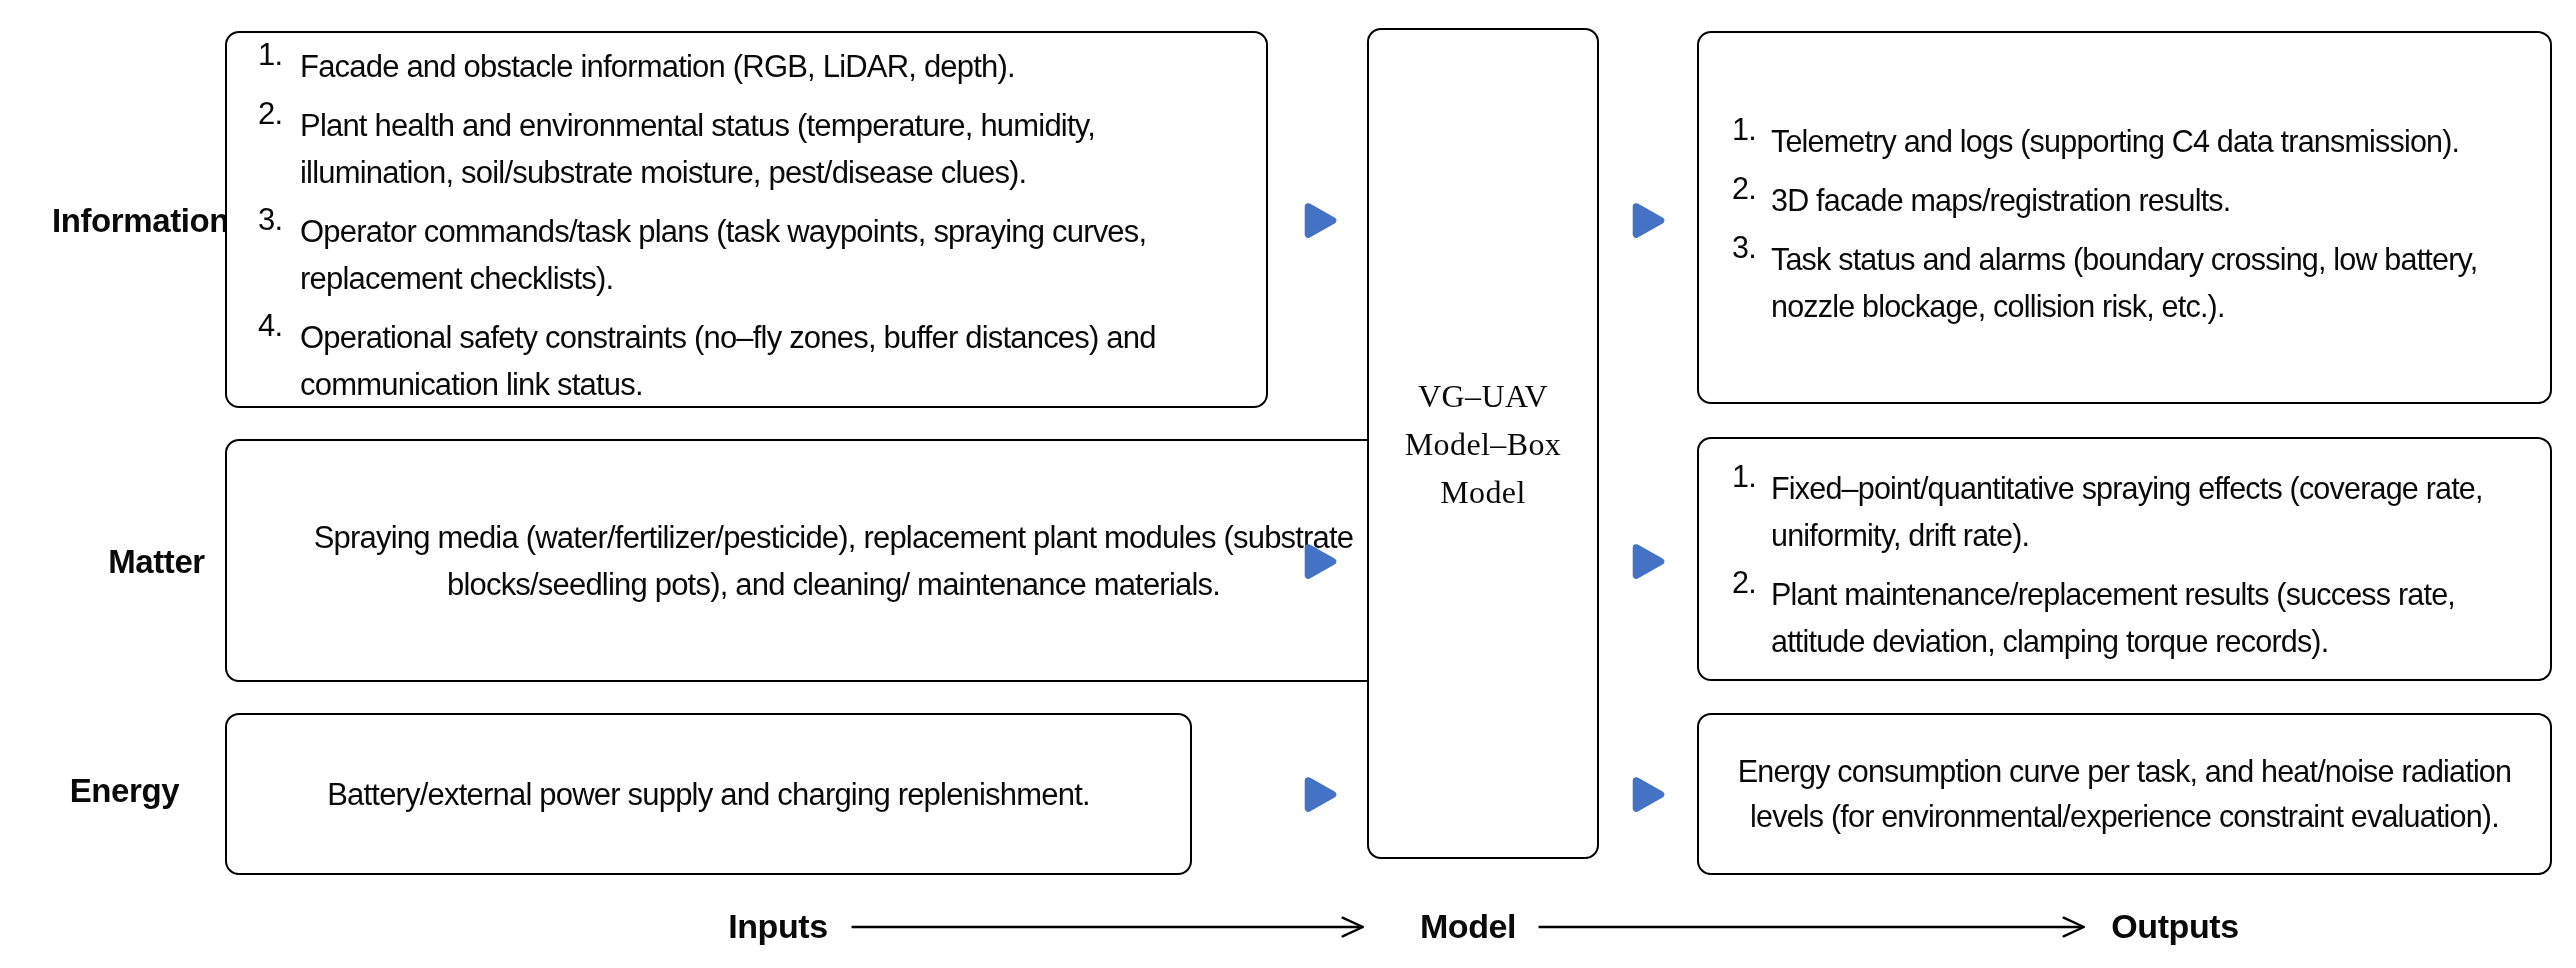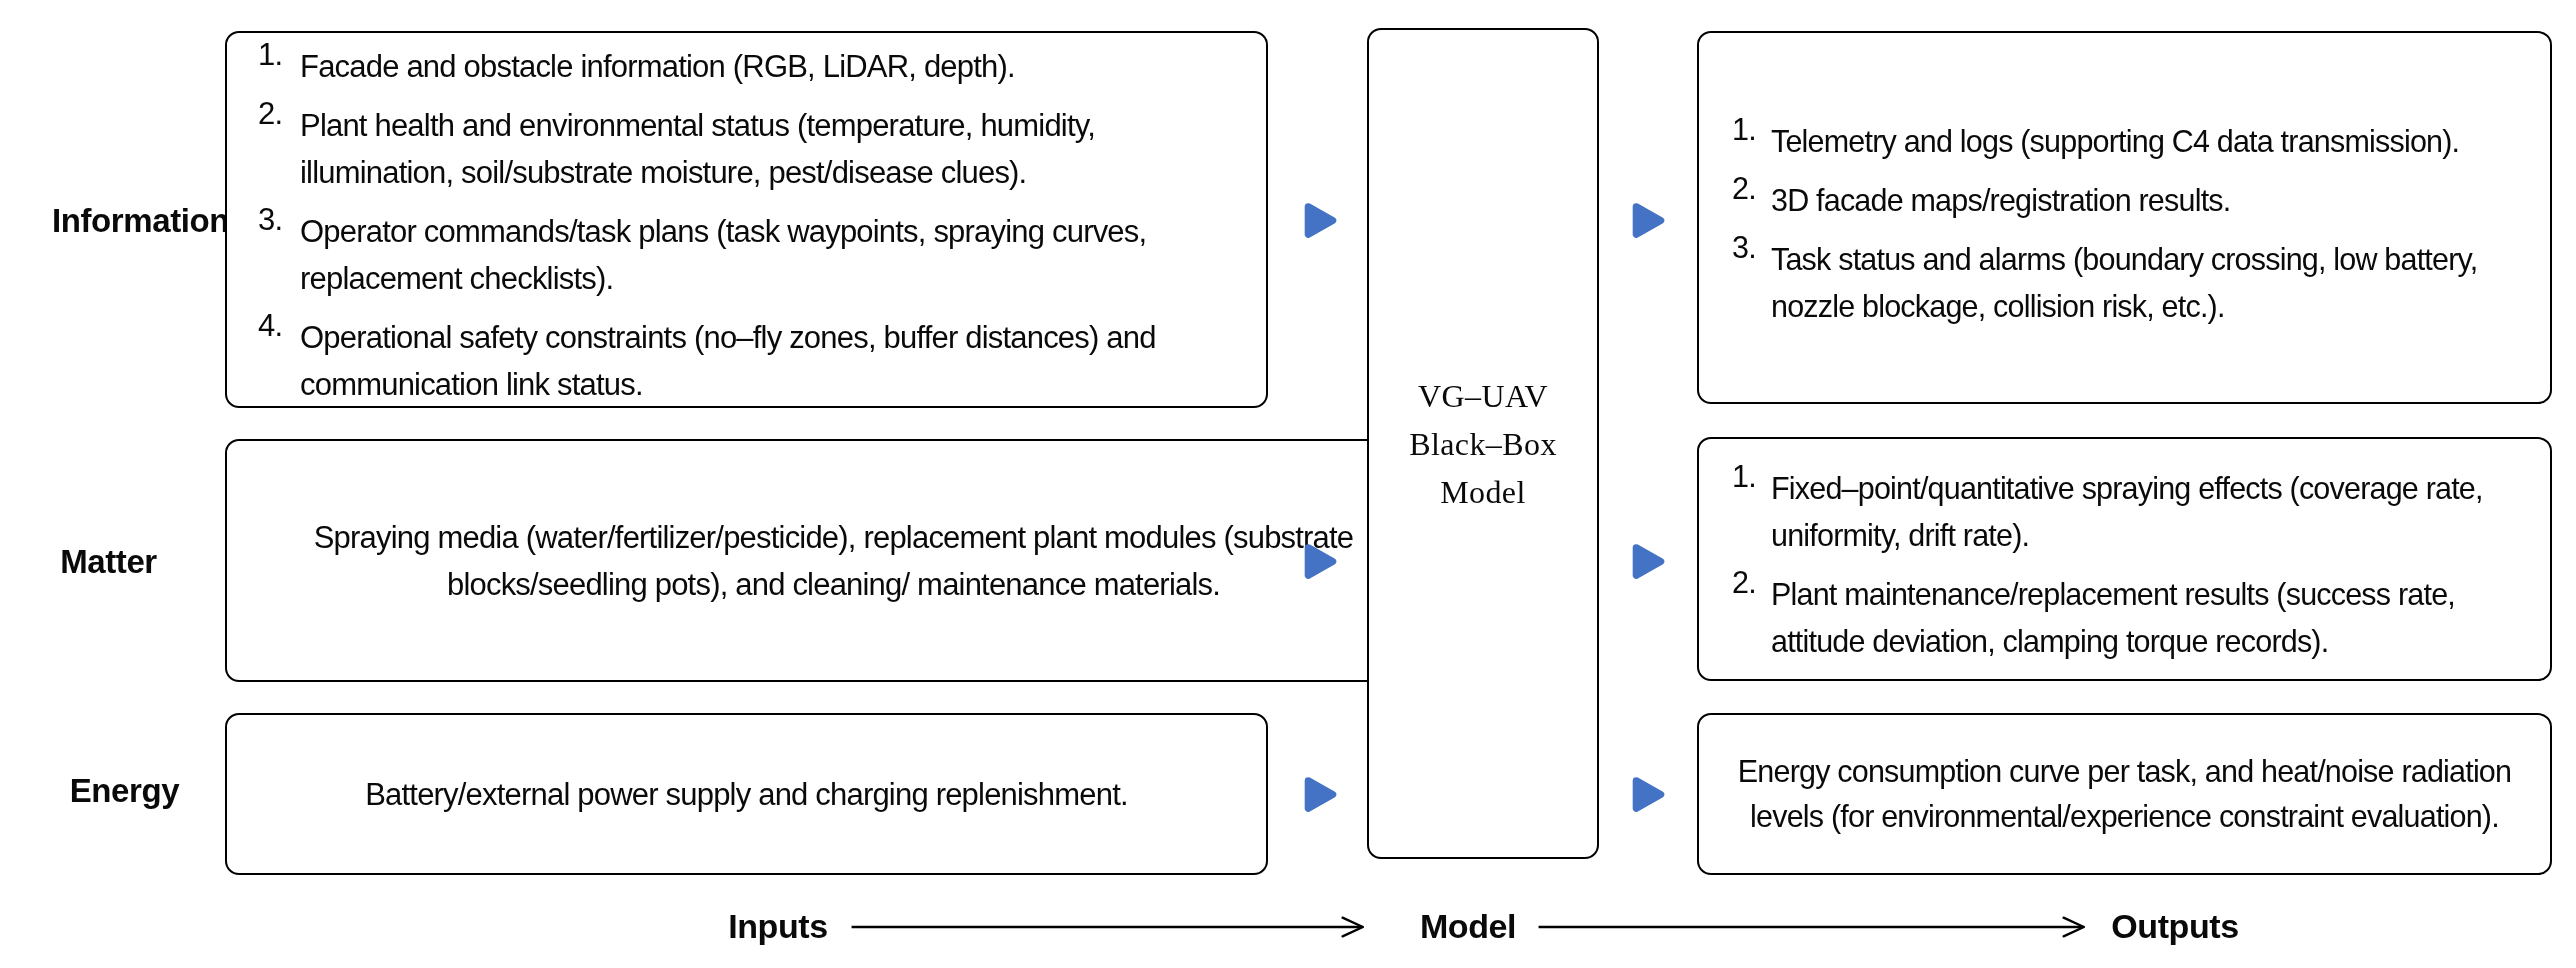--- a/index.html
+++ b/index.html
@@ -62,21 +62,21 @@
   }
   .larrow { position: absolute; }
   .larrow path { stroke: #000000; stroke-width: 3; fill: none; }
 </style>
 </head>
 <body>
 
 <div class="canvas">
 
   <div class="cat" style="top:221px;padding-left:32px;">Information</div>
-  <div class="cat" style="top:562px;">Matter</div>
+  <div class="cat" style="top:562px;margin-left:48px;">Matter</div>
   <div class="cat" style="top:791px;margin-left:16px;">Energy</div>
 
   <div class="box lbox" style="left:225px;top:31px;width:1043px;height:377px;">
     <div class="li">
       <span class="num">1.</span>
       <span class="txt">Facade and obstacle information (RGB, LiDAR, depth).</span>
     </div>
     <div class="li">
       <span class="num">2.</span>
       <span class="txt">Plant health and environmental status (temperature, humidity, illumination, soil/substrate moisture, pest/disease clues).</span>
@@ -88,27 +88,27 @@
     <div class="li">
       <span class="num">4.</span>
       <span class="txt">Operational safety constraints (no–fly zones, buffer distances) and communication link status.</span>
     </div>
   </div>
 
   <div class="box cbox" style="left:225px;top:439px;width:1217px;height:243px;">
     <div>Spraying media (water/fertilizer/pesticide), replacement plant modules (substrate blocks/seedling pots), and cleaning/ maintenance materials.</div>
   </div>
 
-  <div class="box cbox" style="left:225px;top:713px;width:1043px;height:162px;">
+  <div class="box cbox" style="left:225px;top:713px;width:967px;height:162px;">
     <div>Battery/external power supply and charging replenishment.</div>
   </div>
 
   <div class="box model-box" style="left:1367px;top:28px;width:232px;height:831px;">
     <div>VG–UAV</div>
-    <div>Black–Box</div>
+    <div>Model–Box</div>
     <div>Model</div>
   </div>
 
   <div class="box rbox" style="left:1697px;top:31px;width:855px;height:373px;">
     <div class="li">
       <span class="num">1.</span>
       <span class="txt">Telemetry and logs (supporting C4 data transmission).</span>
     </div>
     <div class="li">
       <span class="num">2.</span>

